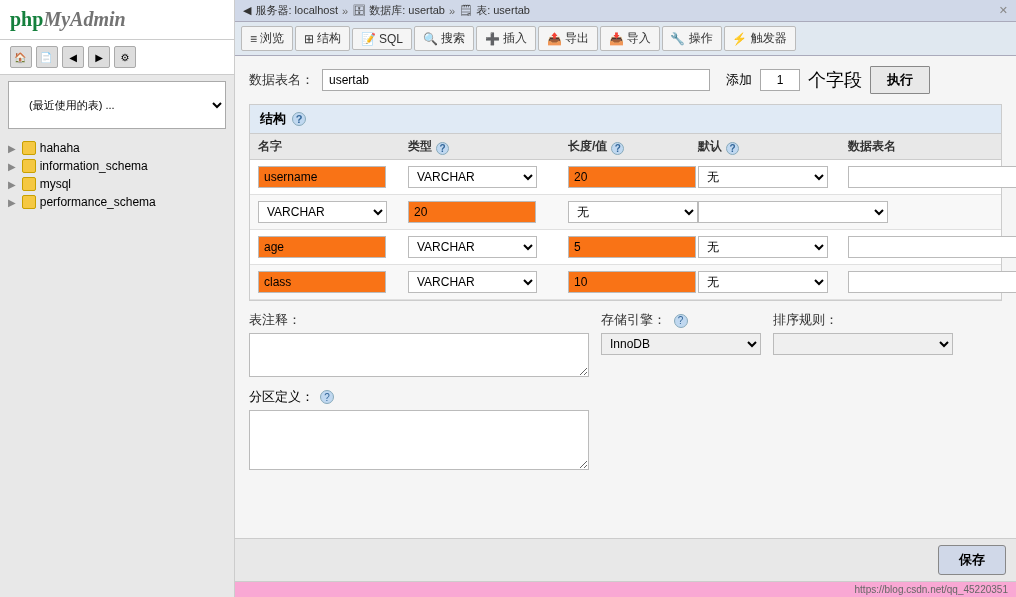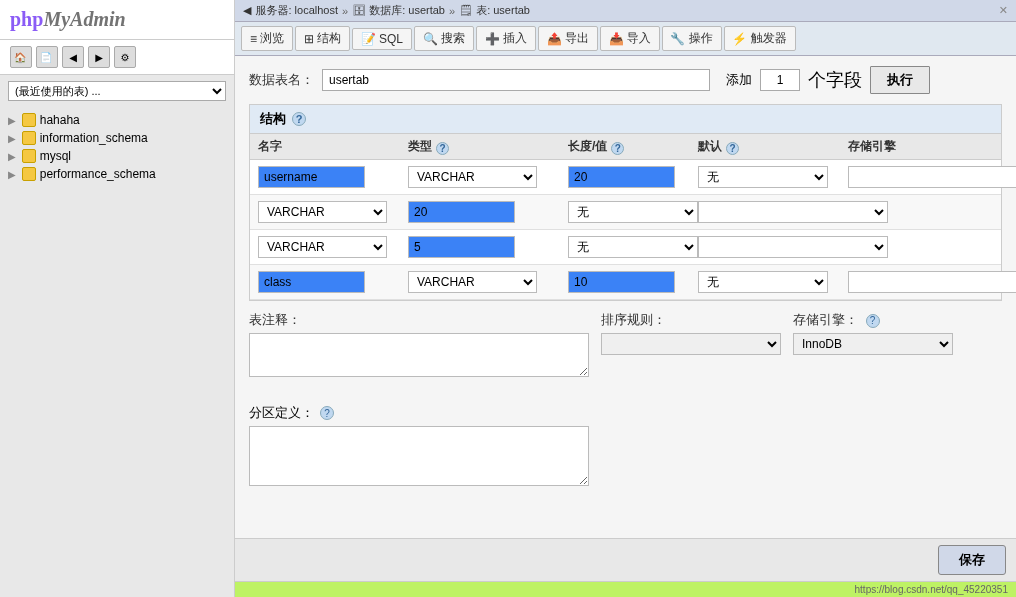--- a/index.html
+++ b/index.html
@@ -42,21 +42,21 @@
       display: flex; align-items: center; justify-content: center;
       cursor: pointer;
       font-size: 10px;
     }
     .sidebar-dropdown {
       margin: 6px 8px;
     }
     .sidebar-dropdown select {
       width: 100%;
       font-size: 11px;
-      padding: 2px;
+      padding: 16px;
       border: 1px solid #aaa;
       background: #fff;
     }
     .sidebar-tree {
       padding: 4px 8px;
       flex: 1;
       overflow-y: auto;
     }
     .tree-item {
       display: flex;
@@ -225,25 +225,25 @@
     .field-row {
       display: grid;
       grid-template-columns: 150px 160px 130px 150px 200px 60px;
       padding: 6px 8px;
       border-bottom: 1px solid #e0e0e0;
       align-items: center;
       background: #fff;
     }
     .field-row:nth-child(even) { background: #f8f8f8; }
     .field-row input[type="text"] {
-      width: 107px;
+      width: 128px;
       border: 1px solid #bbb;
       padding: 3px 5px;
       font-size: 12px;
-      background: #3b82f6;
+      background: #f97316;
     }
     .field-row select {
       width: 129px;
       border: 1px solid #bbb;
       padding: 2px 4px;
       font-size: 12px;
       background: #fff;
     }
     .field-row .length-input {
       width: 110px;
@@ -295,21 +295,21 @@
       font-size: 13px;
       font-weight: bold;
     }
   </style>
 </head>
 <body>
 
 <div class="sidebar">
   <div class="sidebar-logo">
     <div class="phpmyadmin-text">
-      <span style="color:#8b5cf6">php</span><span style="color:#737373;font-style:italic">MyAdmin</span>
+      <span style="color:#15803d">php</span><span style="color:#737373;font-style:italic">MyAdmin</span>
     </div>
   </div>
   <div class="sidebar-icons">
     <div class="icon-btn">🏠</div>
     <div class="icon-btn">📄</div>
     <div class="icon-btn">◀</div>
     <div class="icon-btn">▶</div>
     <div class="icon-btn">⚙</div>
   </div>
   <div class="sidebar-dropdown">
@@ -418,21 +418,21 @@
         </div>
         <div class="col-h">
           <span>长度/值</span>
           <span class="help-icon">?</span>
         </div>
         <div class="col-h">
           <span>默认</span>
           <span class="help-icon">?</span>
         </div>
         <div class="col-h">
-          <span>存储引擎</span>
+          <span>数据表名</span>
         </div>
 
       </div>
 
       <div class="field-row">
         <div>
           <input type="text" value="username" style="">
         </div>
         <div>
           <select>
@@ -473,20 +473,23 @@
         </div>
         <div>
           <select class="collation-select">
             <option></option>
           </select>
         </div>
         <div></div>
       </div>
 
       <div class="field-row">
+        <div>
+          <input type="text" value="age" style="">
+        </div>
         <div>
           <select>
             <option selected="">VARCHAR</option>
             <option>INT</option><option>TEXT</option>
           </select>
         </div>
         <div>
           <input type="text" class="length-input" value="5" style="">
         </div>
         <div>
@@ -526,46 +529,46 @@
           </select>
         </div>
         <div></div>
       </div>
     </div>
 
     <div style="display:flex; gap:12px; margin-top:10px; flex-wrap:wrap;">
       <div>
         <div class="bottom-label">表注释：</div>
         <textarea style="width: 340px; height: 44px; border: 1px solid rgb(187, 187, 187); font-size: 12px; padding: 3px;"></textarea>
-        <div class="partition-label" style="margin-top:24px;">
+        <div class="partition-label" style="margin-top:8px;">
           <span>分区定义：</span>
           <span class="help-icon" style="color:#369;font-size:10px;background:#c0d8f0;border:1px solid #8ab;border-radius:50%;width:14px;height:14px;display:inline-flex;align-items:center;justify-content:center;cursor:pointer;">?</span>
         </div>
         <textarea style="width: 340px; height: 60px; border: 1px solid rgb(187, 187, 187); font-size: 12px; padding: 3px;"></textarea>
-      </div>
-      <div>
-        <div class="bottom-label">排序规则：</div>
-        <select style="width:180px;border:1px solid #bbb;padding:2px 4px;font-size:12px;">
-          <option></option>
-        </select>
       </div>
       <div>
         <div class="bottom-label">
           <span>存储引擎：</span>
           <span class="help-icon" style="color:#369;font-size:10px;background:#c0d8f0;border:1px solid #8ab;border-radius:50%;width:14px;height:14px;display:inline-flex;align-items:center;justify-content:center;cursor:pointer;margin-left:4px;">?</span>
         </div>
         <select style="width:160px;border:1px solid #bbb;padding:2px 4px;font-size:12px;">
           <option selected="">InnoDB</option>
           <option>MyISAM</option>
           <option>MEMORY</option>
           <option>CSV</option>
         </select>
       </div>
+      <div>
+        <div class="bottom-label">排序规则：</div>
+        <select style="width:180px;border:1px solid #bbb;padding:2px 4px;font-size:12px;">
+          <option></option>
+        </select>
+      </div>
     </div>
 
   </div>
 
   <div class="save-bar">
     <button class="save-btn">保存</button>
   </div>
 
-  <div style="font-size:10px;color:#666;padding:2px 8px;background:#bef264;border-top:1px solid #ccc;text-align:right;">https://blog.csdn.net/qq_45220351</div>
+  <div style="font-size:10px;color:#666;padding:2px 8px;background:#f9a8d4;border-top:1px solid #ccc;text-align:right;">https://blog.csdn.net/qq_45220351</div>
 </div>
 
 </body></html>

